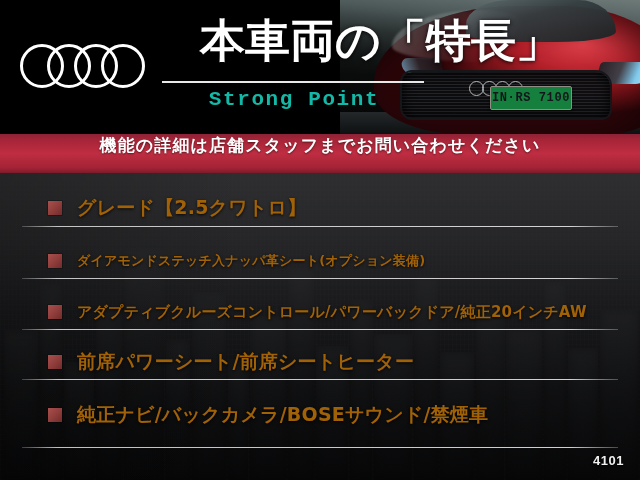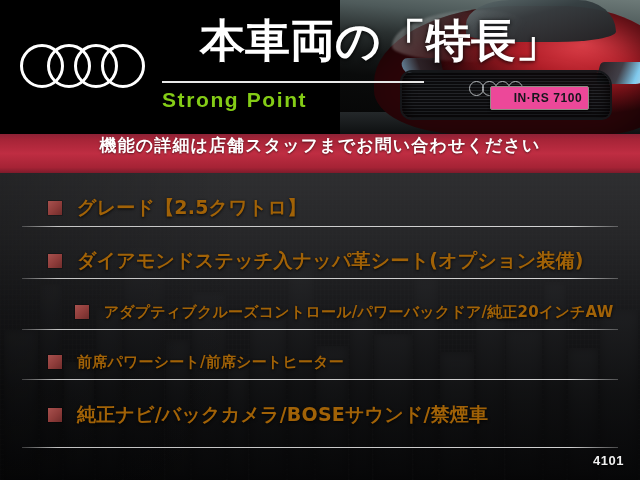--- a/index.html
+++ b/index.html
@@ -84,31 +84,30 @@
     display: block;
     width: 13px; height: 13px;
     border: 1.6px solid #cfd3d6;
     border-radius: 50%;
     margin-left: -3px;
   }
   .plate {
     position: absolute;
     left: 150px; top: 86px;
     width: 80px; height: 22px;
-    background: #ec4899;
+    background: #15803d;
     border: 1px solid #8f8d84;
     border-radius: 2px;
     display: flex; align-items: center; justify-content: center;
     color: #14161c;
     font-size: 12px;
     font-weight: bold;
     letter-spacing: .6px;
-    font-family: Liberation Sans, sans-serif;
+    font-family: Liberation Mono, monospace;
     box-shadow: 0 1px 3px rgba(0,0,0,.6);
-    padding-left: 17px;
   }
   .headlight-r {
     position: absolute;
     left: 258px; top: 62px;
     width: 54px; height: 22px;
     background: linear-gradient(100deg, #1c2024 0%, #39424a 40%, #7fd9ff 72%, #cfefff 100%);
     border-radius: 4px 8px 14px 6px;
     transform: skewX(-14deg);
     opacity: .92;
   }
@@ -170,27 +169,27 @@
   .title-rule {
     position: absolute;
     left: 162px; top: 81px;
     width: 262px; height: 1.5px;
     background: #e8e8e8;
   }
   .title-en {
     position: absolute;
     left: 162px; top: 88px;
     width: 264px;
-    text-align: left;
-    color: #84cc16;
+    text-align: center;
+    color: #14b8a6;
     font-size: 21px;
     font-weight: bold;
     letter-spacing: 1.6px;
     white-space: nowrap;
-    font-family: Liberation Sans, sans-serif;
+    font-family: Liberation Mono, monospace;
   }
 
   
   .banner {
     position: absolute;
     left: 0; top: 134px;
     width: 640px; height: 39px;
     background: linear-gradient(180deg, #8c2236 0%, #a62437 14%, #bf2d42 50%, #a52335 86%, #7d1b2b 100%);
     display: flex; justify-content: center;
   }
@@ -356,33 +355,33 @@
   <div class="list">
 
     <div class="row" style="top:21px; height:28px;">
       <div class="bullet"></div>
       <div class="row-text" style="font-size:19px;">グレード【2.5クワトロ】</div>
     </div>
     <div class="divider" style="top:53px;"></div>
 
     <div class="row" style="top:75px; height:26px;">
       <div class="bullet"></div>
-      <div class="row-text" style="font-size:19px;">ダイアモンドステッチ入ナッパ革シート(オプション装備)</div>
+      <div class="row-text" style="font-size:13px;">ダイアモンドステッチ入ナッパ革シート(オプション装備)</div>
     </div>
     <div class="divider" style="top:105px;"></div>
 
-    <div class="row" style="top:126px; height:26px;justify-content:center;">
+    <div class="row" style="top:126px; height:26px;">
       <div class="bullet"></div>
       <div class="row-text" style="font-size:15px;">アダプティブクルーズコントロール/パワーバックドア/純正20インチAW</div>
     </div>
     <div class="divider" style="top:156px;"></div>
 
     <div class="row" style="top:176px; height:26px;">
       <div class="bullet"></div>
-      <div class="row-text" style="font-size:15px;">前席パワーシート/前席シートヒーター</div>
+      <div class="row-text" style="font-size:19px;">前席パワーシート/前席シートヒーター</div>
     </div>
     <div class="divider" style="top:206px;"></div>
 
     <div class="row" style="top:228px; height:28px;">
       <div class="bullet"></div>
       <div class="row-text" style="font-size:19px;">純正ナビ/バックカメラ/BOSEサウンド/禁煙車</div>
     </div>
     <div class="divider" style="top:274px;"></div>
 
     <div class="corner-code">4101</div>

